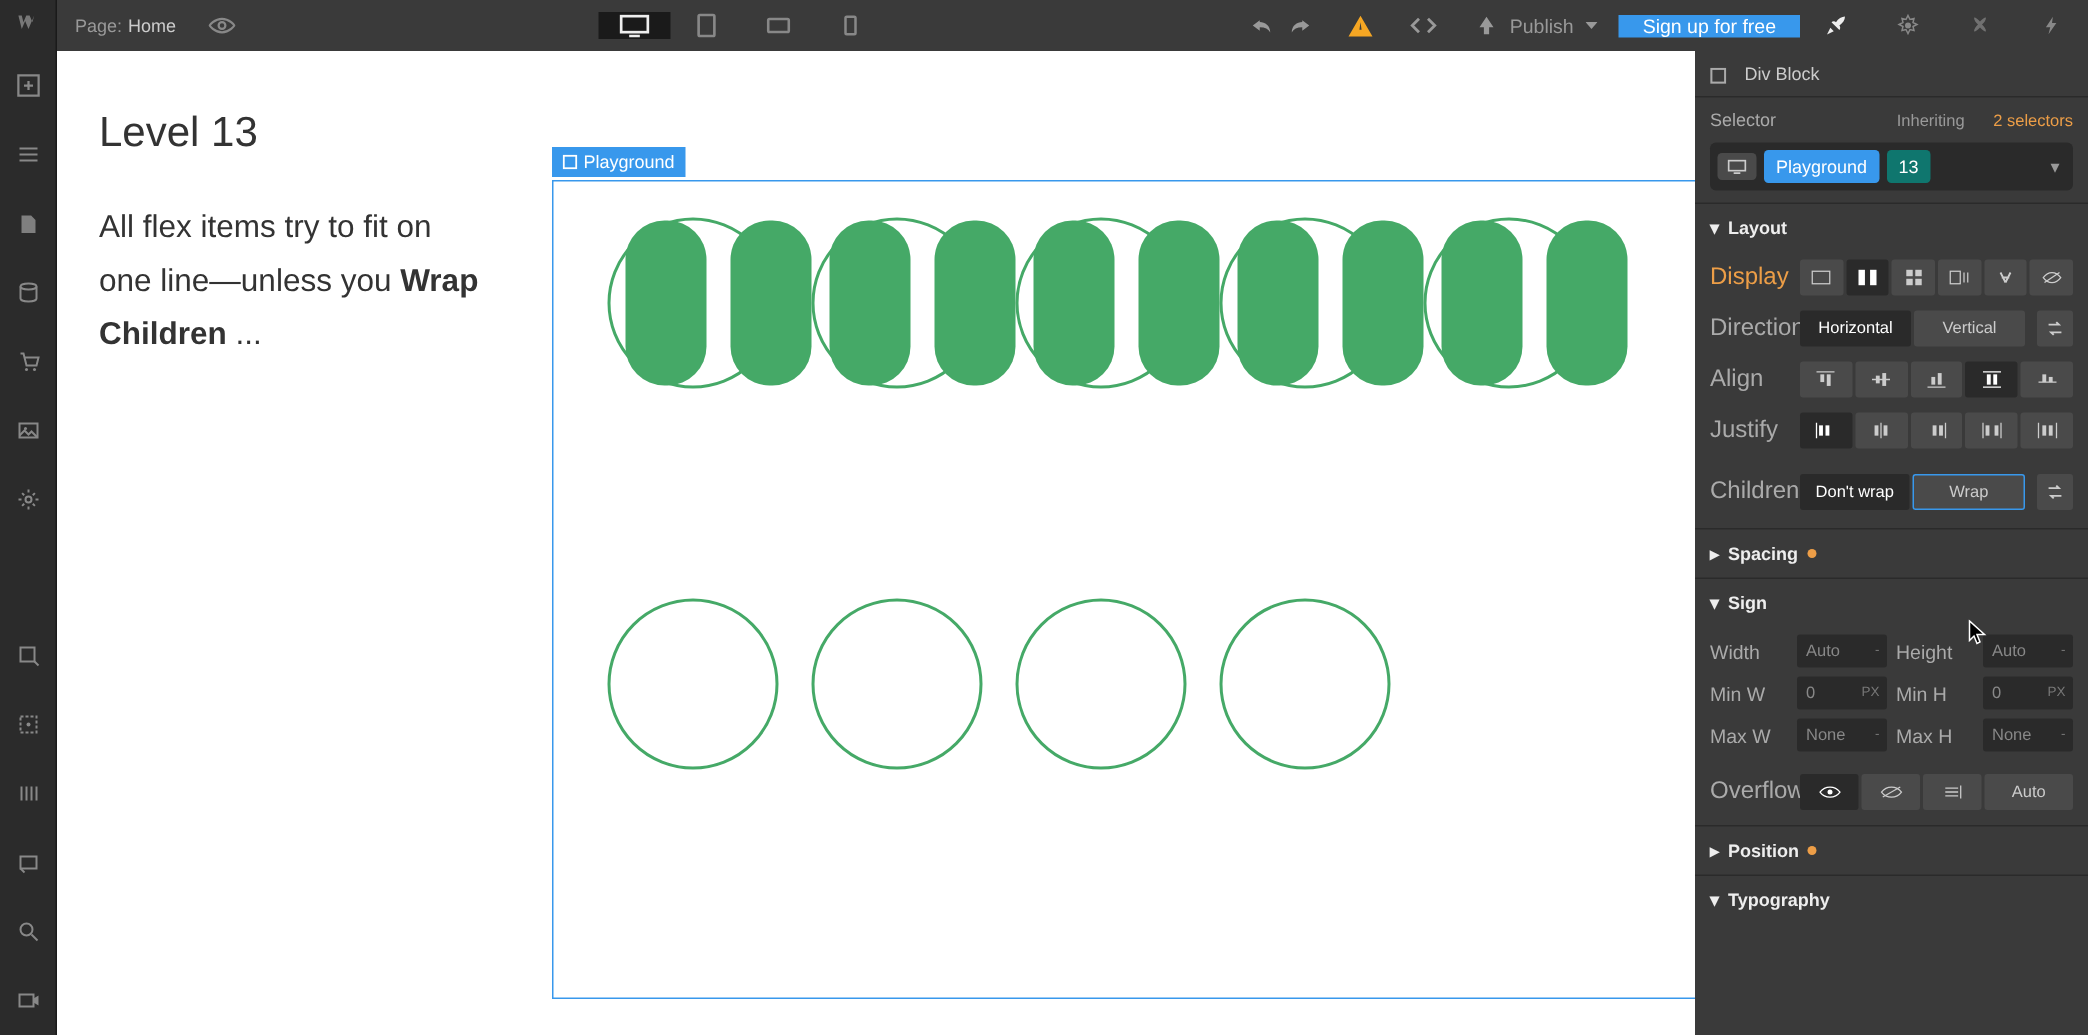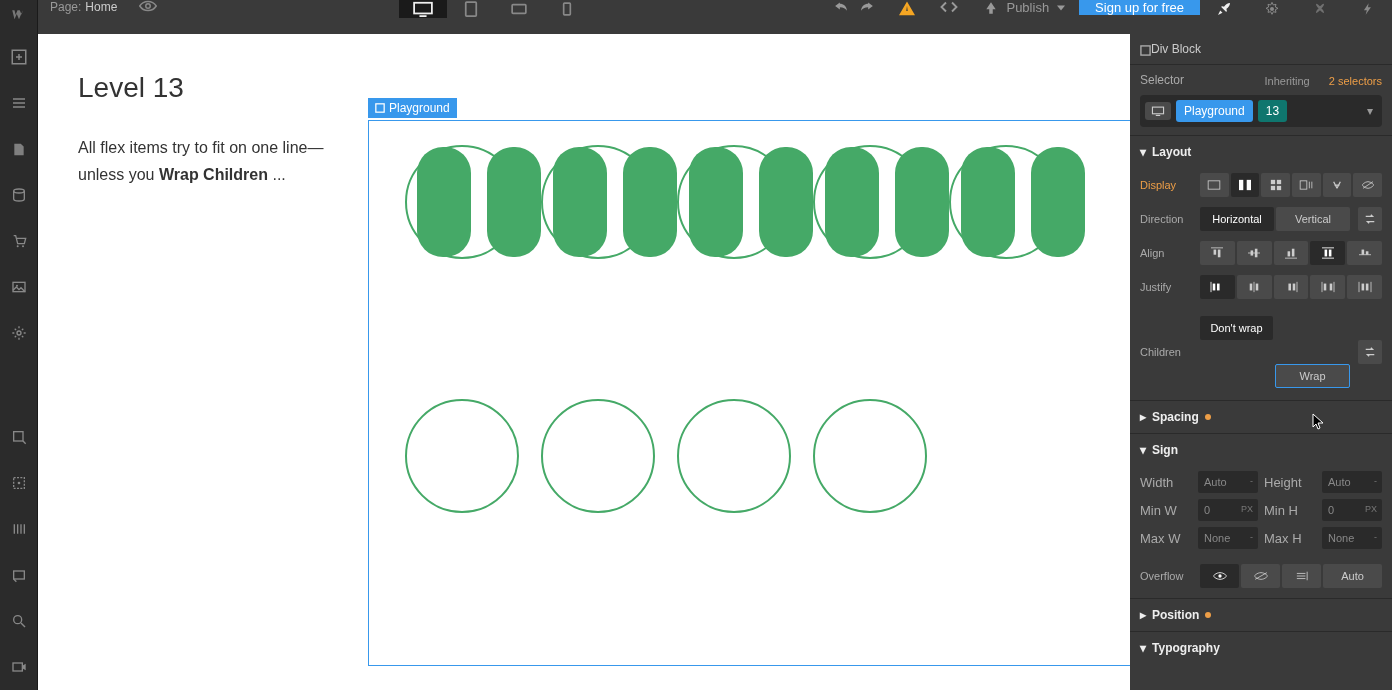--- a/index.html
+++ b/index.html
@@ -5,42 +5,42 @@
 * { box-sizing: border-box; margin: 0; padding: 0; font-family: Arial, Helvetica, sans-serif; }
 body { width: 1392px; height: 690px; background: #1a1a1a; overflow: hidden; position: relative; }
 
 
 .left-toolbar { position: absolute; left: 0; top: 0; width: 38px; height: 690px; background: #2b2b2b; border-right: 1px solid #1a1a1a; display: flex; flex-direction: column; align-items: center; }
 .left-toolbar .logo { width: 38px; height: 34px; display: flex; align-items: center; justify-content: center; color: #777; }
 .left-toolbar .tool { width: 38px; height: 46px; display: flex; align-items: center; justify-content: center; color: #888; cursor: pointer; }
 .left-toolbar .spacer { flex: 1; }
 
 
-.top-bar { position: absolute; left: 38px; top: 0; right: 0; height: 34px; background: #3a3a3a; display: flex; align-items: flex-start; }
+.top-bar { position: absolute; left: 38px; top: 0; right: 0; height: 34px; background: #3a3a3a; display: flex; align-items: center; }
 .page-label { display: flex; align-items: center; padding: 0 12px; color: #999; font-size: 12px; gap: 4px; }
 .page-label .val { color: #ccc; }
 .eye-btn { display: flex; align-items: center; padding: 0 10px; color: #888; cursor: pointer; }
 .top-spacer { flex: 1; }
 .device-group { display: flex; align-items: stretch; }
 .device-btn { width: 48px; display: flex; align-items: center; justify-content: center; color: #888; cursor: pointer; }
 .device-btn.active { background: #1a1a1a; color: #eee; }
 .icon-btn { display: flex; align-items: center; justify-content: center; padding: 0 12px; color: #999; cursor: pointer; }
 .icon-btn.warn { color: #f5a623; }
 .publish-group { display: flex; align-items: center; padding: 0 14px; color: #999; font-size: 13px; gap: 8px; cursor: pointer; }
 .signup { background: #3898ec; color: #fff; padding: 0 16px; display: flex; align-items: center; font-size: 13px; cursor: pointer; }
 .tab-icons { display: flex; align-items: stretch; }
 .tab-icon { width: 48px; display: flex; align-items: center; justify-content: center; color: #888; cursor: pointer; }
 .tab-icon.active { color: #eee; position: relative; }
 
 
 .canvas-outer { position: absolute; left: 38px; top: 34px; width: 1092px; height: 656px; background: #f0f0f0; }
 .canvas-inner { position: absolute; inset: 0; background: #fff; }
-.canvas-content { padding: 38px 40px; }
+.canvas-content { padding: 38px 28px; }
 .level-title { font-size: 28px; font-weight: 400; color: #333; margin-bottom: 30px; }
-.description { font-size: 16px; color: #333; line-height: 1.7; max-width: 260px; }
+.description { font-size: 21px; color: #333; line-height: 1.7; max-width: 260px; }
 .description strong { font-weight: bold; }
 
 
 .playground-wrap { position: absolute; left: 330px; top: 86px; width: 770px; }
 .playground-tag { position: absolute; top: -22px; left: 0; background: #3898ec; color: #fff; font-size: 12px; padding: 3px 7px; display: flex; align-items: center; gap: 4px; }
 .playground { border: 1px solid #3898ec; height: 546px; background: #fff; }
 .row1 { display: flex; flex-wrap: wrap; padding: 24px 36px 0 36px; gap: 22px; align-items: stretch; }
 .circle-slot { width: 114px; height: 114px; border: 2px solid #45a967; border-radius: 50%; position: relative; flex-shrink: 0; }
 .pill { position: absolute; top: 0; bottom: 0; width: 54px; background: #45a967; border-radius: 26px; }
 .row2 { display: flex; padding: 140px 36px 0 36px; gap: 22px; }
@@ -54,29 +54,29 @@
 .inherit-link { color: #ed9e47; font-size: 11px; margin-left: 16px; }
 .selector-box { margin: 0 10px 8px 10px; background: #2a2a2a; border-radius: 4px; display: flex; align-items: center; padding: 5px; gap: 5px; }
 .selector-box .dev-ic { background: #4a4a4a; padding: 4px 6px; border-radius: 3px; color: #ccc; }
 .selector-chip { background: #3898ec; color: #fff; padding: 4px 8px; border-radius: 3px; font-size: 12px; }
 .selector-chip.num { background: #0f766e; }
 .selector-box .expand { margin-left: auto; color: #999; padding: 0 4px; }
 .hint { padding: 0 10px 10px 10px; color: #999; font-size: 11px; }
 .section-header { display: flex; align-items: center; padding: 9px 10px; background: #3a3a3a; border-top: 1px solid #2a2a2a; font-weight: bold; color: #eee; gap: 6px; cursor: pointer; }
 .section-header .dot { width: 6px; height: 6px; border-radius: 50%; background: #ed9e47; }
 .control-row { display: flex; align-items: center; padding: 5px 10px; gap: 8px; }
-.control-row > .lbl { width: 52px; color: #aaa; font-size: 11px; }
+.control-row > .lbl { width: 52px; color: #aaa; font-size: 16px; }
 .control-row > .lbl.orange { color: #ed9e47; }
 .seg { display: flex; flex: 1; gap: 2px; }
 .seg-btn { flex: 1; background: #4a4a4a; display: flex; align-items: center; justify-content: center; height: 24px; cursor: pointer; color: #ccc; border-radius: 2px; font-size: 11px; }
 .seg-btn.active { background: #2a2a2a; color: #fff; }
 .seg-btn.text { padding: 0 10px; flex: none; }
 .seg-btn.big { flex: 1; }
 .seg-extra { width: 24px; background: #4a4a4a; display: flex; align-items: center; justify-content: center; height: 24px; cursor: pointer; color: #ccc; border-radius: 2px; }
-.wrap-highlight { border: 1px solid #3898ec; margin-top: 48px; }
+.wrap-highlight { border: 1px solid #3898ec; }
 .size-grid { display: grid; grid-template-columns: 52px 1fr 52px 1fr; gap: 6px; padding: 5px 10px; align-items: center; }
 .size-grid .lbl { color: #aaa; font-size: 13px; }
 .size-input { background: #2a2a2a; border: none; color: #888; font-size: 11px; padding: 5px 6px; width: 100%; border-radius: 2px; position: relative; }
 .size-input .unit { position: absolute; right: 5px; top: 5px; color: #777; font-size: 9px; }
 .overflow-row .seg-btn { flex: 1; }
 
 svg { display: block; }
 
 .cursor { position: absolute; left: 1312px; top: 413px; pointer-events: none; z-index: 999; }
 </style>
@@ -306,21 +306,21 @@
           <div class="circle2"></div>
           <div class="circle2"></div>
         </div>
       </div>
     </div>
   </div>
 </div>
 
 <div class="right-panel">
   <div class="rp-row">
-    <div style="display:flex;align-items:flex-end;gap:0">
+    <div style="display:flex;align-items:flex-end;gap:12px">
       <svg width="11" height="11" viewBox="0 0 12 12">
           <rect x="1" y="1" width="10" height="10" fill="none" stroke="#aaa" stroke-width="1.5"></rect>
         </svg>
       <span>Div Block</span>
     </div>
   </div>
   <div class="selector-header">
     <span class="rp-label">Selector</span>
     <span style="font-size:11px;color:#999"><span>Inheriting</span> <span class="inherit-link">2 selectors</span></span>
   </div>

